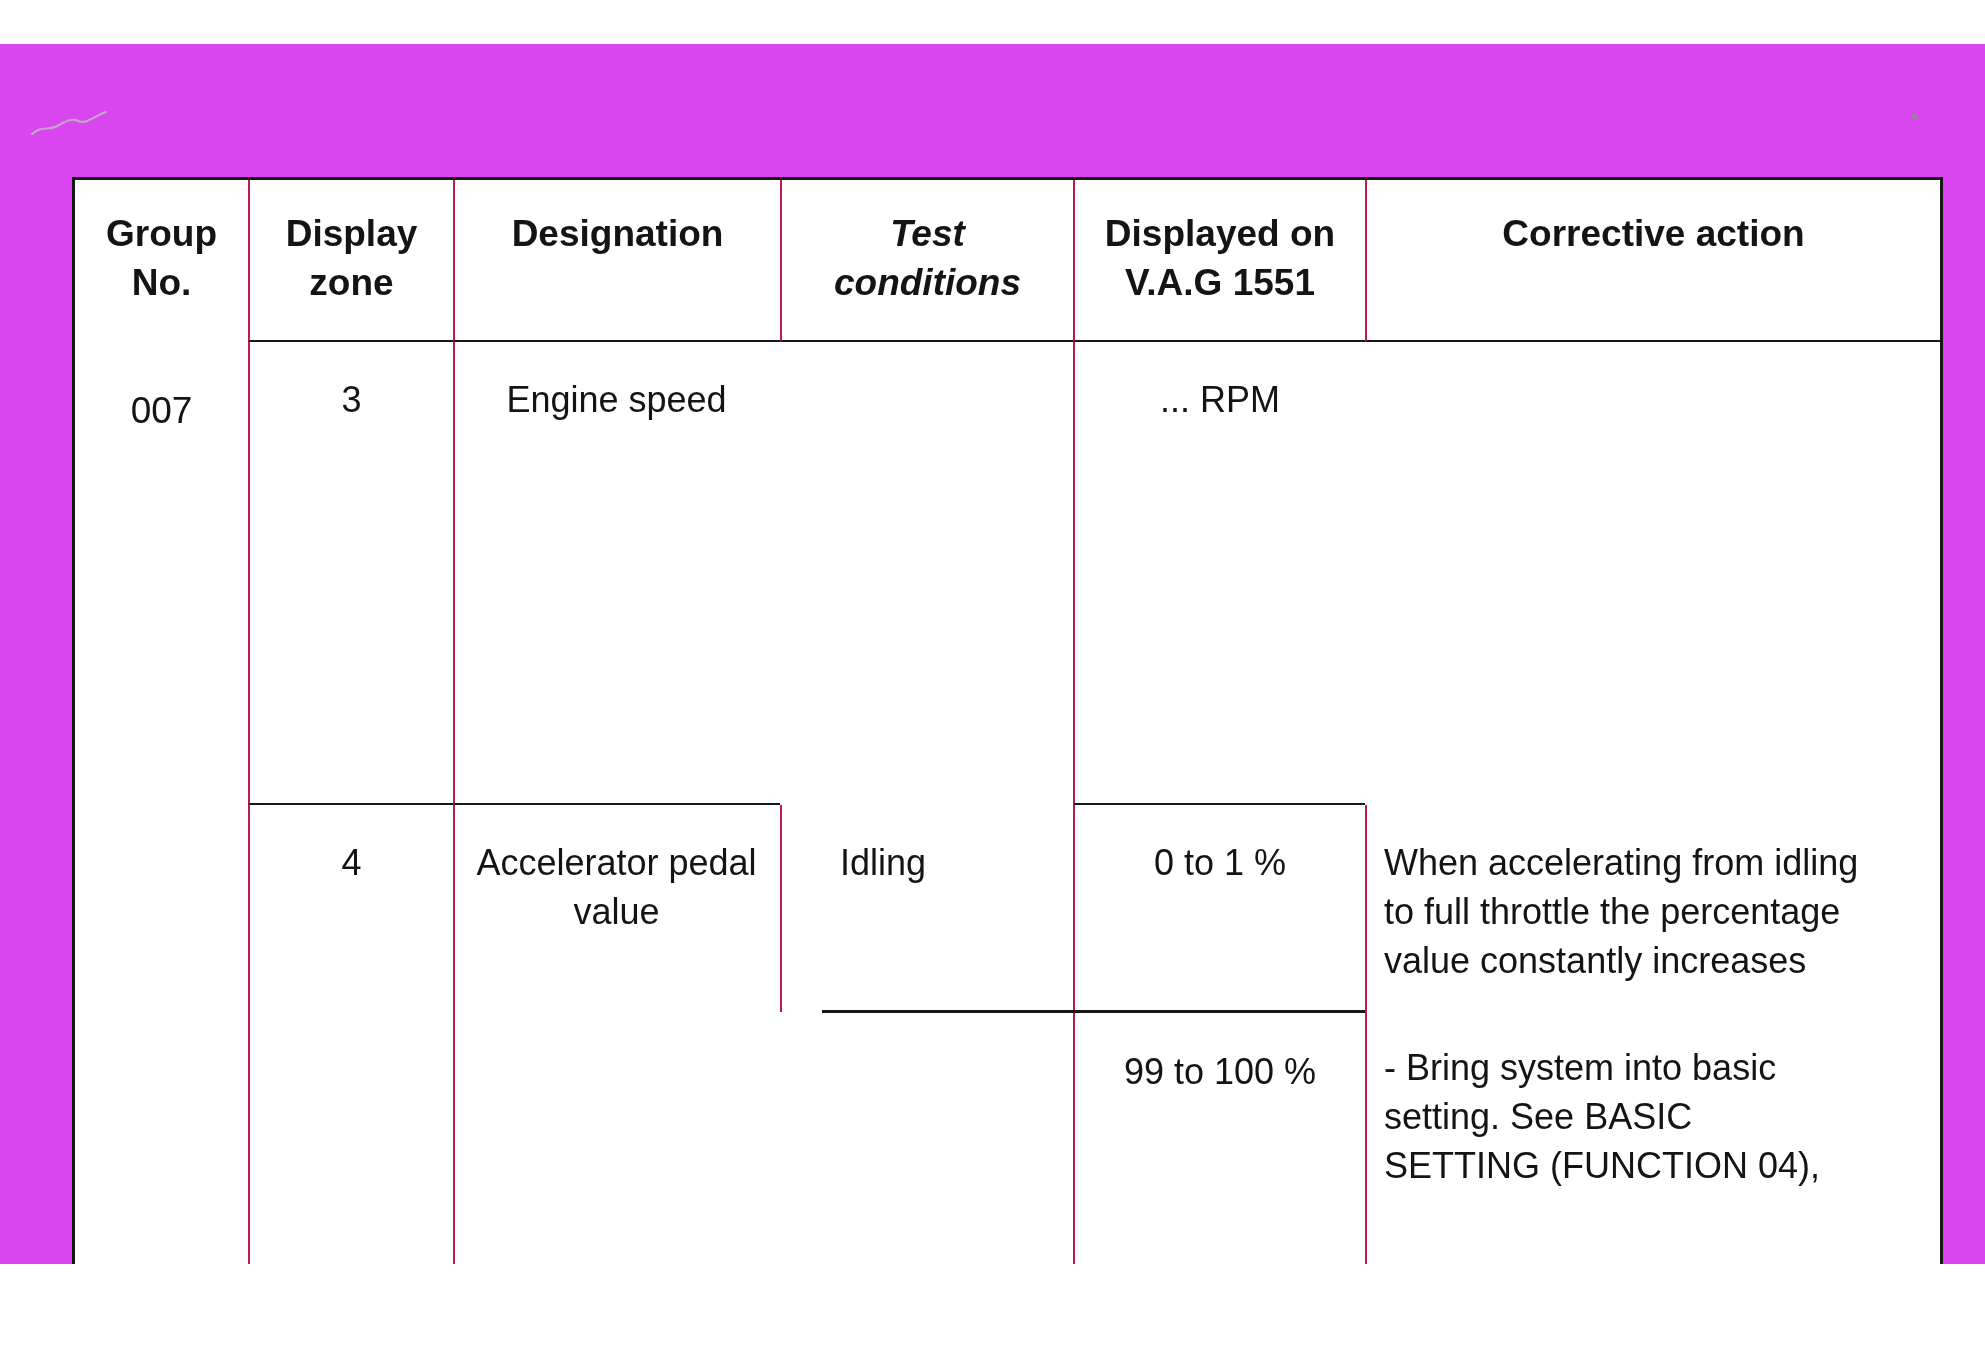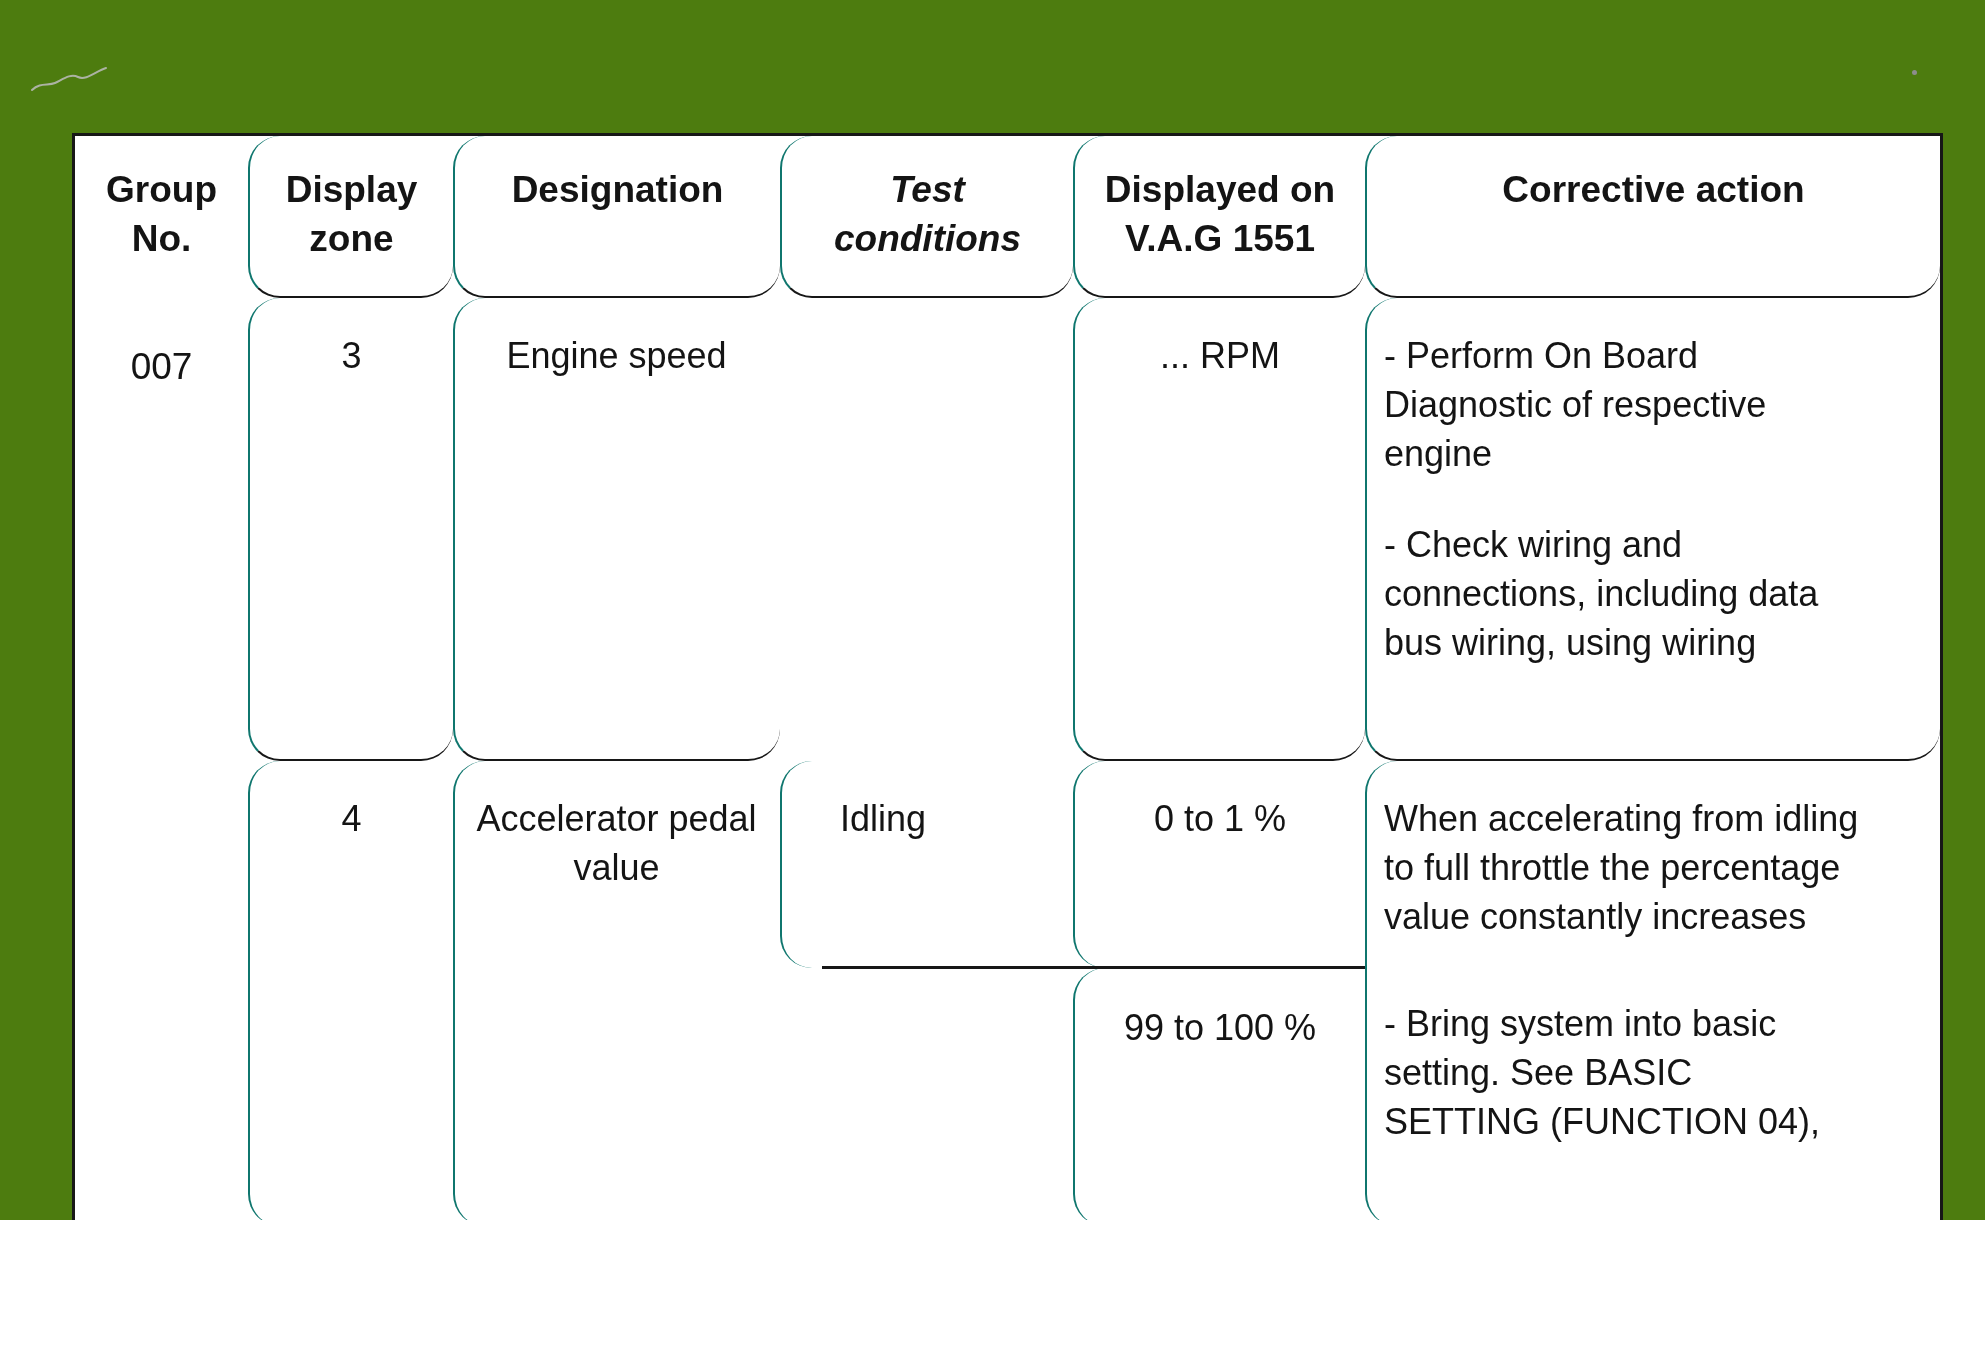--- a/index.html
+++ b/index.html
@@ -5,22 +5,23 @@
   * { box-sizing: border-box; margin: 0; padding: 0; }
   html, body { background: #ffffff; }
   body {
     font-family: "Liberation Sans", sans-serif;
     color: #141414;
   }
   .page {
     position: relative;
     width: 1985px;
     height: 1220px;
-    background: #4d7c0f;
+    background: #d946ef;
     overflow: hidden;
+    margin-top: 44px;
   }
 
   
   .squiggle { position: absolute; left: 28px; top: 58px; opacity: .85; }
   .dot-tr { position: absolute; left: 1912px; top: 70px; width: 5px; height: 5px; background: #8d8d8d; border-radius: 50%; }
   .dot-mr { position: absolute; left: 1903px; top: 1072px; width: 4px; height: 4px; background: #a0a0a0; border-radius: 50%; }
 
   
   .dtable {
     position: absolute;
@@ -28,21 +29,21 @@
     top: 133px;
     width: 1871px;
     height: 1096px;
     border: 3px solid #171717;
     display: grid;
     grid-template-columns: 173px 205px 327px 293px 292px 1fr;
     grid-template-rows: 162px 463px 207px 1fr;
     background: #fff;
   }
   .cell { position: relative; font-size: 36px; line-height: 1.36; }
-  .bl { border-left: 2px solid #0f766e; border-radius: 32px; }
+  .bl { border-left: 2px solid #be185d; }
   .bb { border-bottom: 2px solid #171717; }
 
   .hdr {
     font-weight: 700;
     font-size: 37px;
     line-height: 1.32;
     text-align: center;
     padding-top: 30px;
     white-space: pre-line;
   }
@@ -125,24 +126,20 @@
     <div class="cell hdr bl bb h3">Designation</div>
     <div class="cell hdr bl bb h4">Test
 conditions</div>
     <div class="cell hdr bl bb h5">Displayed on
 V.A.G 1551</div>
     <div class="cell hdr bl bb h6">Corrective action</div>
 
     <div class="cell bl bb r1 c2">3</div>
     <div class="cell bl bb r1 c3">Engine speed</div>
     <div class="cell bl bb r1 c5">... RPM</div>
-    <div class="cell bl bb r1 c6">
-      <p class="para narrow1">- Perform On Board Diagnostic of respective engine</p>
-      <p class="para narrow1 gap-r1">- Check wiring and connections, including data bus wiring, using wiring</p>
-    </div>
 
     <div class="cell bl r2-span c2">4</div>
     <div class="cell bl r2a tc-sub" style="grid-column:4">Idling</div>
 
     <div class="cell bl r2-span c3">Accelerator pedal value</div>
     <div class="cell bl r2a num-sub" style="grid-column:5">0 to 1 %</div>
 
     <div class="cell bl r2b num-sub lower" style="grid-column:5">99 to 100 %</div>
 
     <div class="cell bl r2-span c6">

